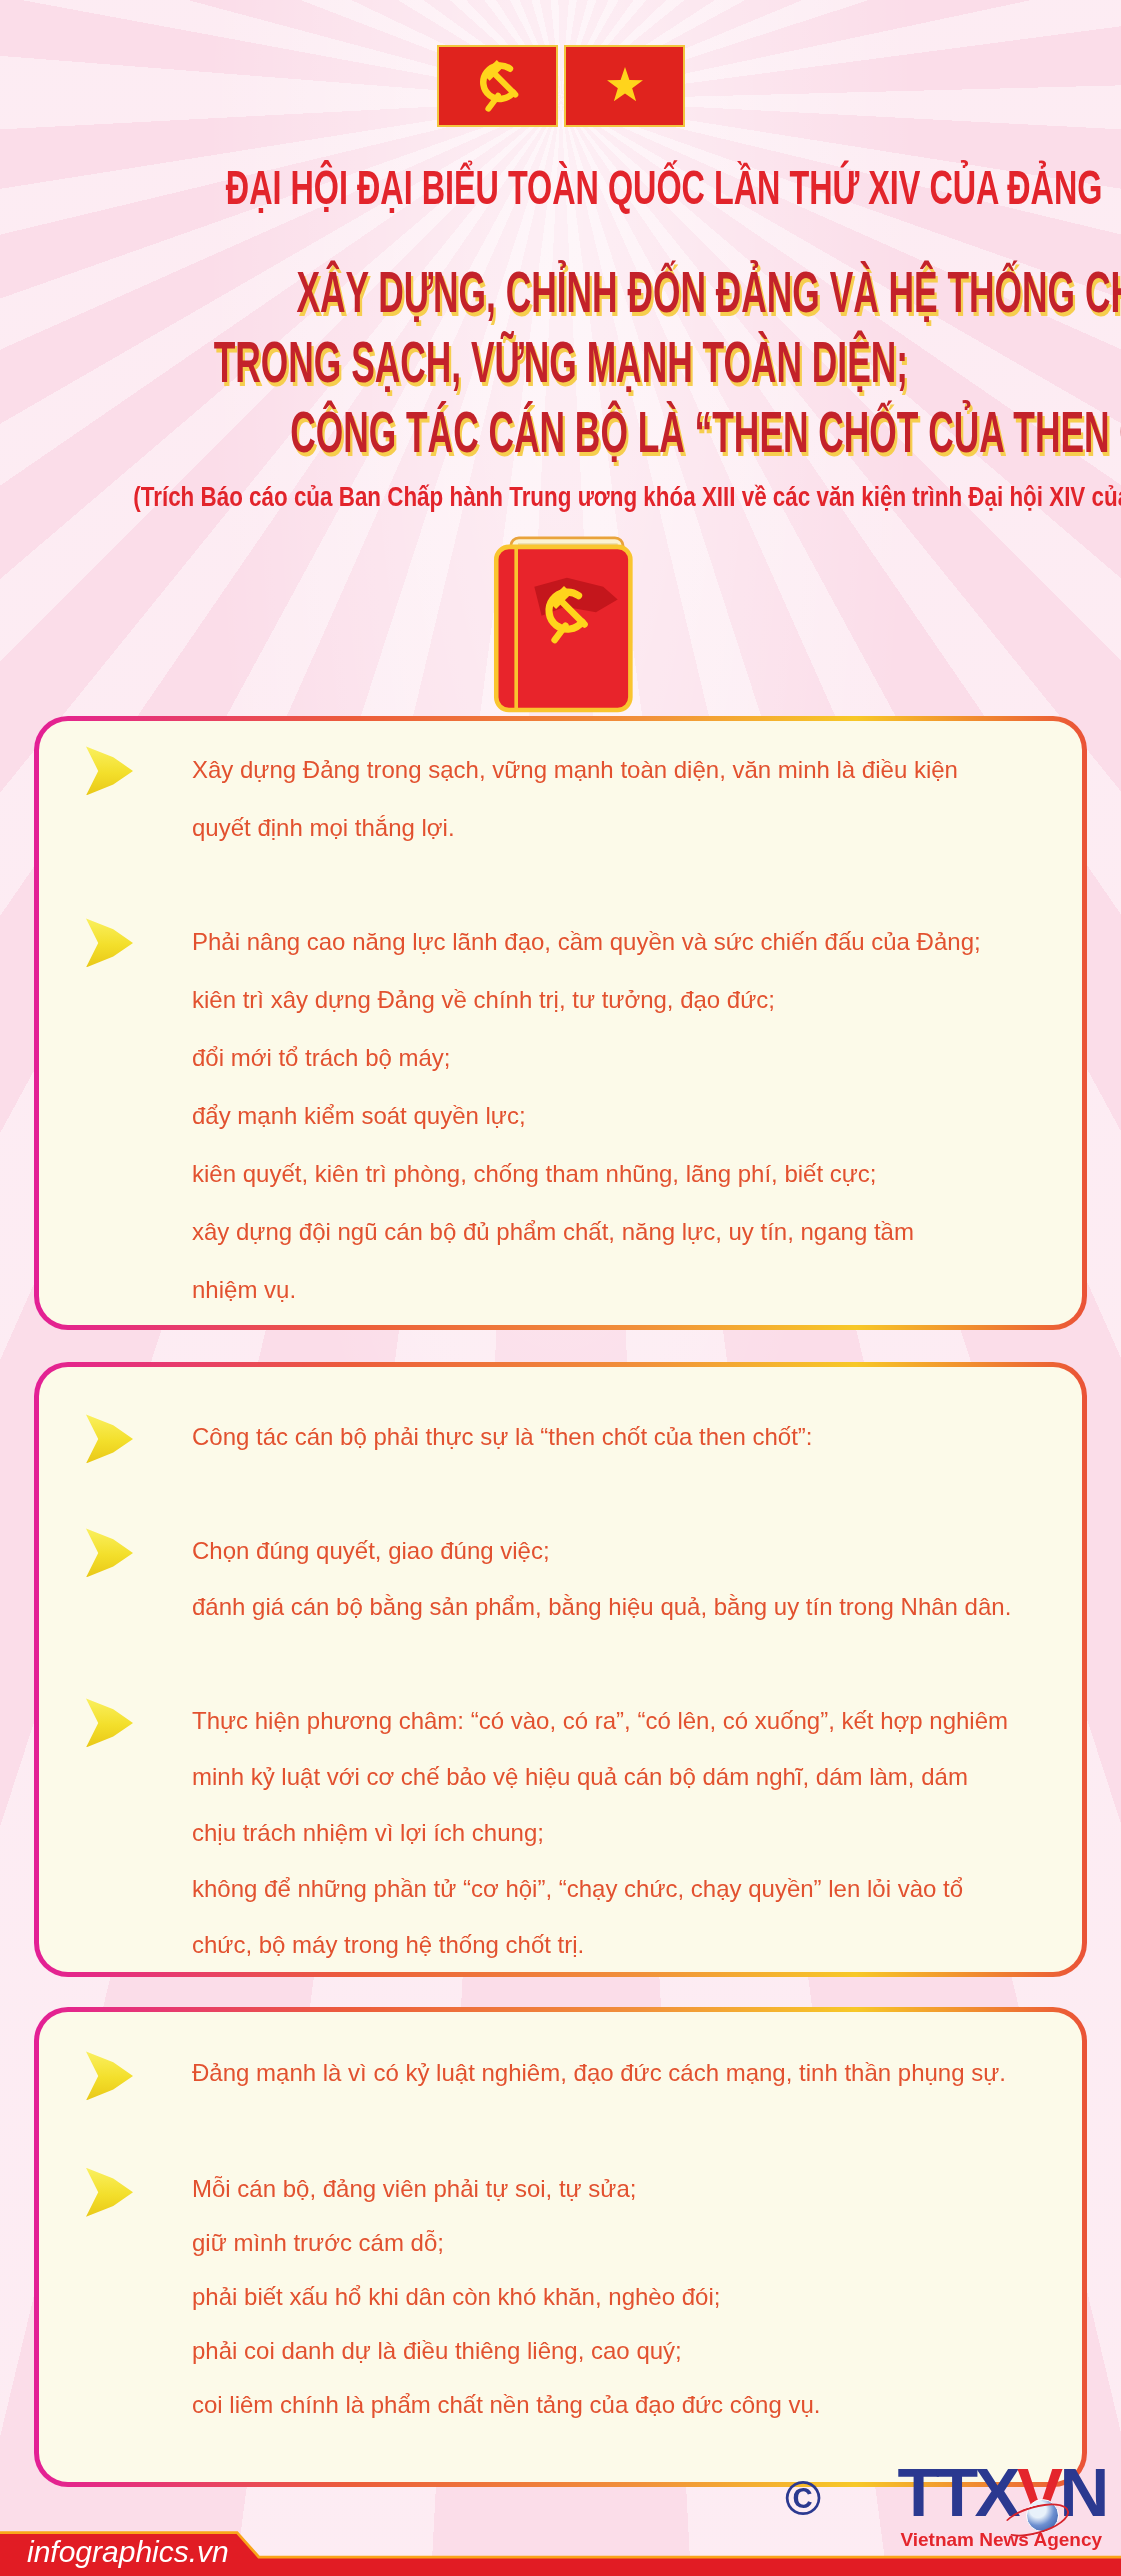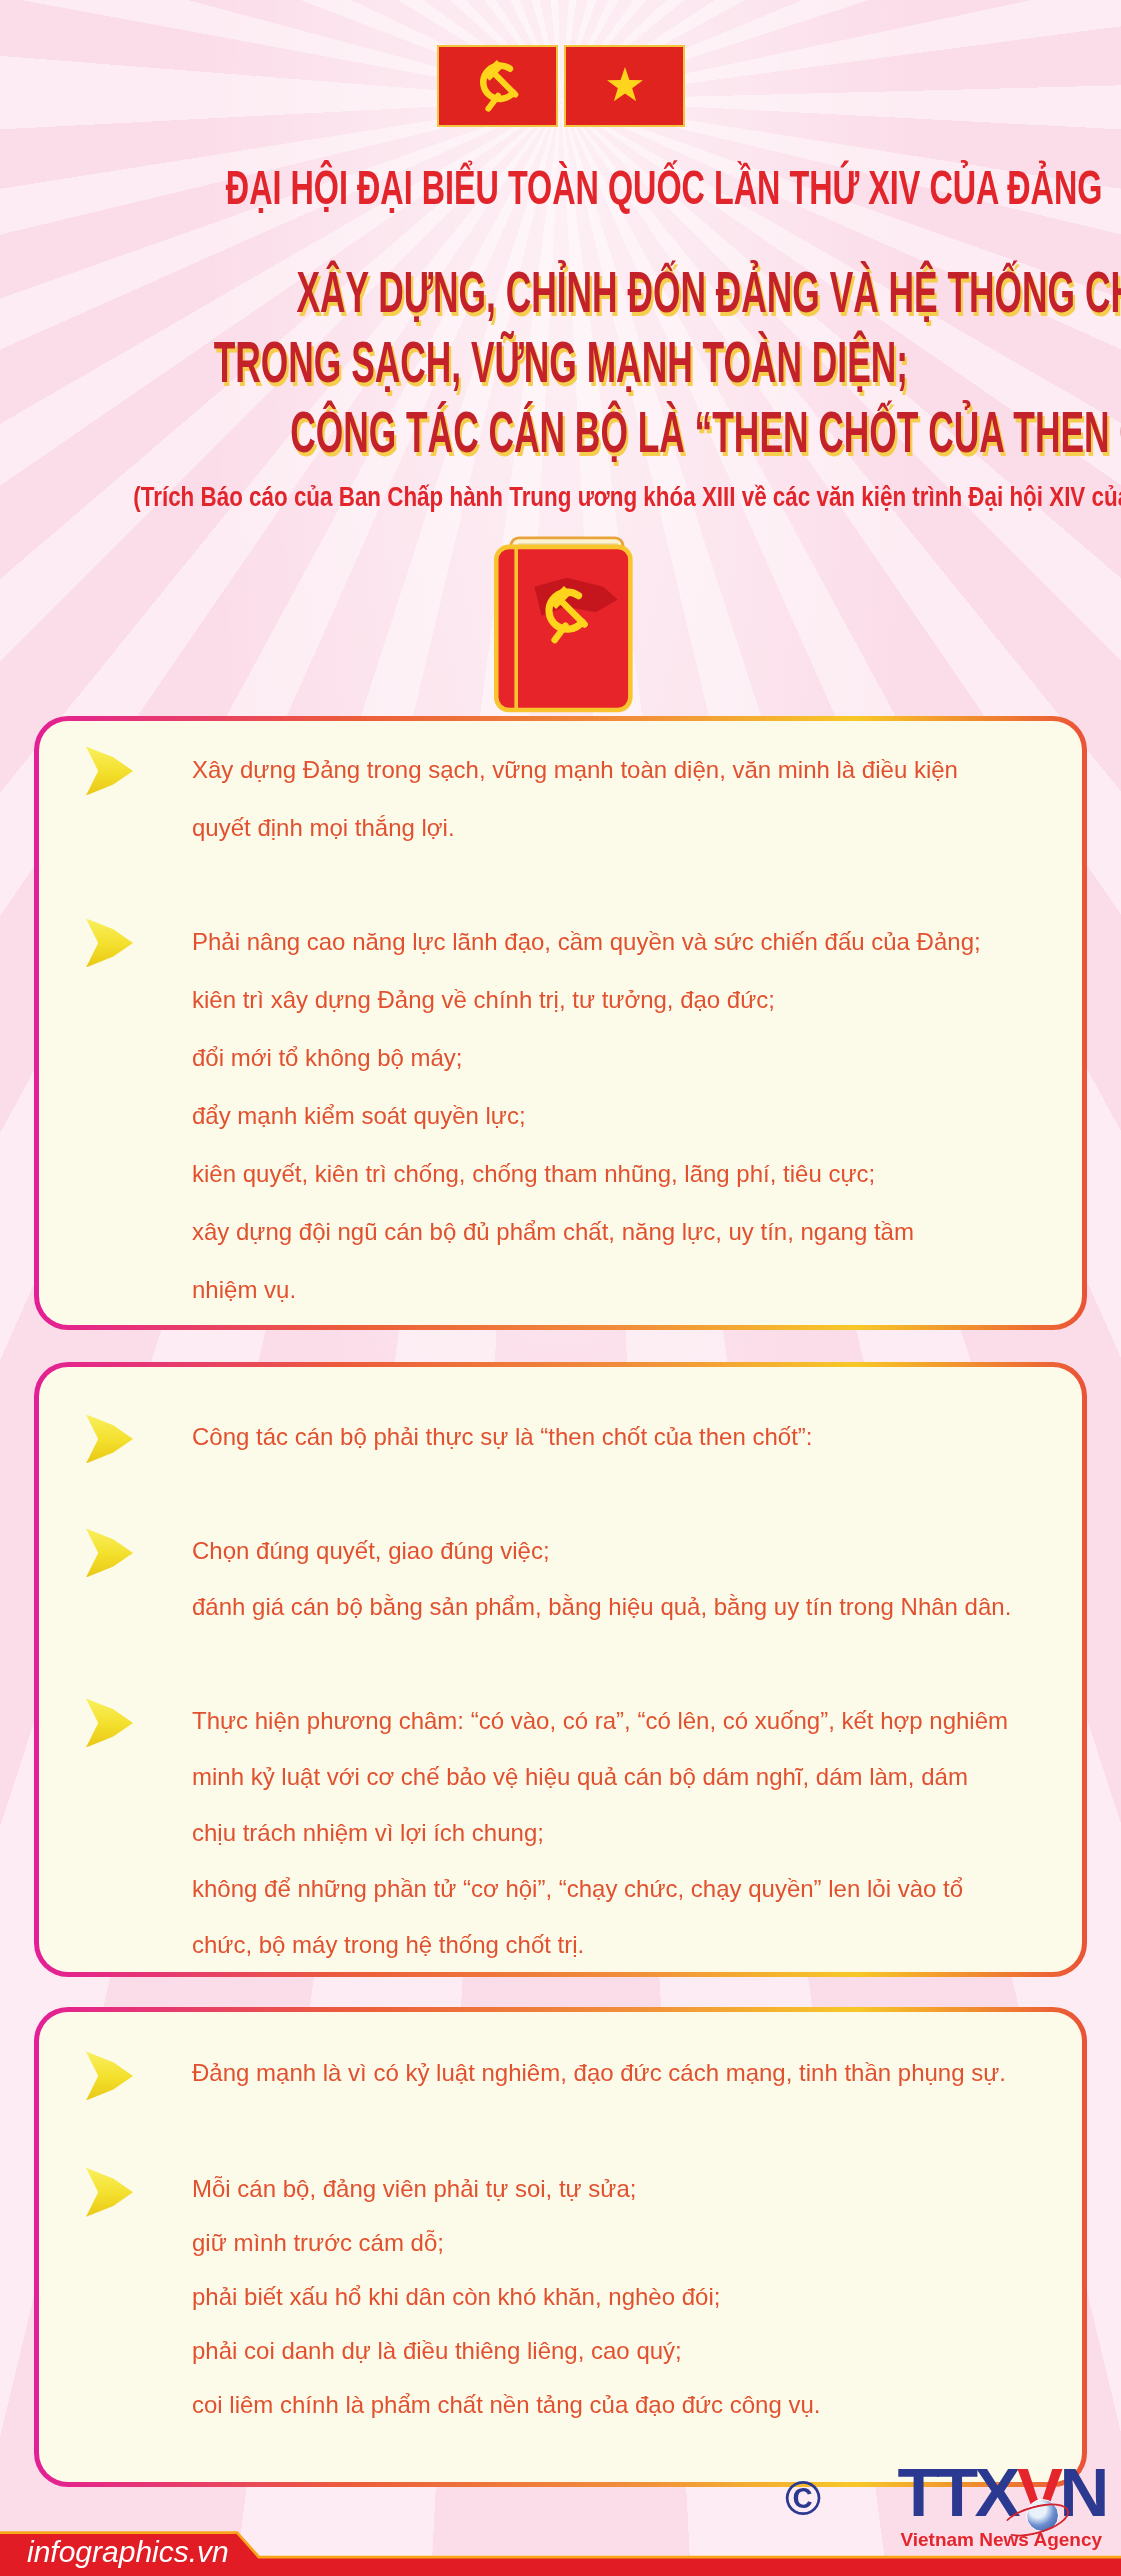--- a/index.html
+++ b/index.html
@@ -128,23 +128,23 @@
       <div class="lines">
         <div class="line">Xây dựng Đảng trong sạch, vững mạnh toàn diện, văn minh là điều kiện</div>
         <div class="line">quyết định mọi thắng lợi.</div>
       </div>
     </div>
     <div class="bullet">
       <span class="arrow"></span>
       <div class="lines">
         <div class="line">Phải nâng cao năng lực lãnh đạo, cầm quyền và sức chiến đấu của Đảng;</div>
         <div class="line">kiên trì xây dựng Đảng về chính trị, tư tưởng, đạo đức;</div>
-        <div class="line">đổi mới tổ không bộ máy;</div>
+        <div class="line">đổi mới tổ trách bộ máy;</div>
         <div class="line">đẩy mạnh kiểm soát quyền lực;</div>
-        <div class="line">kiên quyết, kiên trì chống, chống tham nhũng, lãng phí, tiêu cực;</div>
+        <div class="line">kiên quyết, kiên trì phòng, chống tham nhũng, lãng phí, biết cực;</div>
         <div class="line">xây dựng đội ngũ cán bộ đủ phẩm chất, năng lực, uy tín, ngang tầm</div>
         <div class="line">nhiệm vụ.</div>
       </div>
     </div>
   </div>
 
   <div class="box" id="box2">
     <div class="bullet">
       <span class="arrow"></span>
       <div class="lines">

